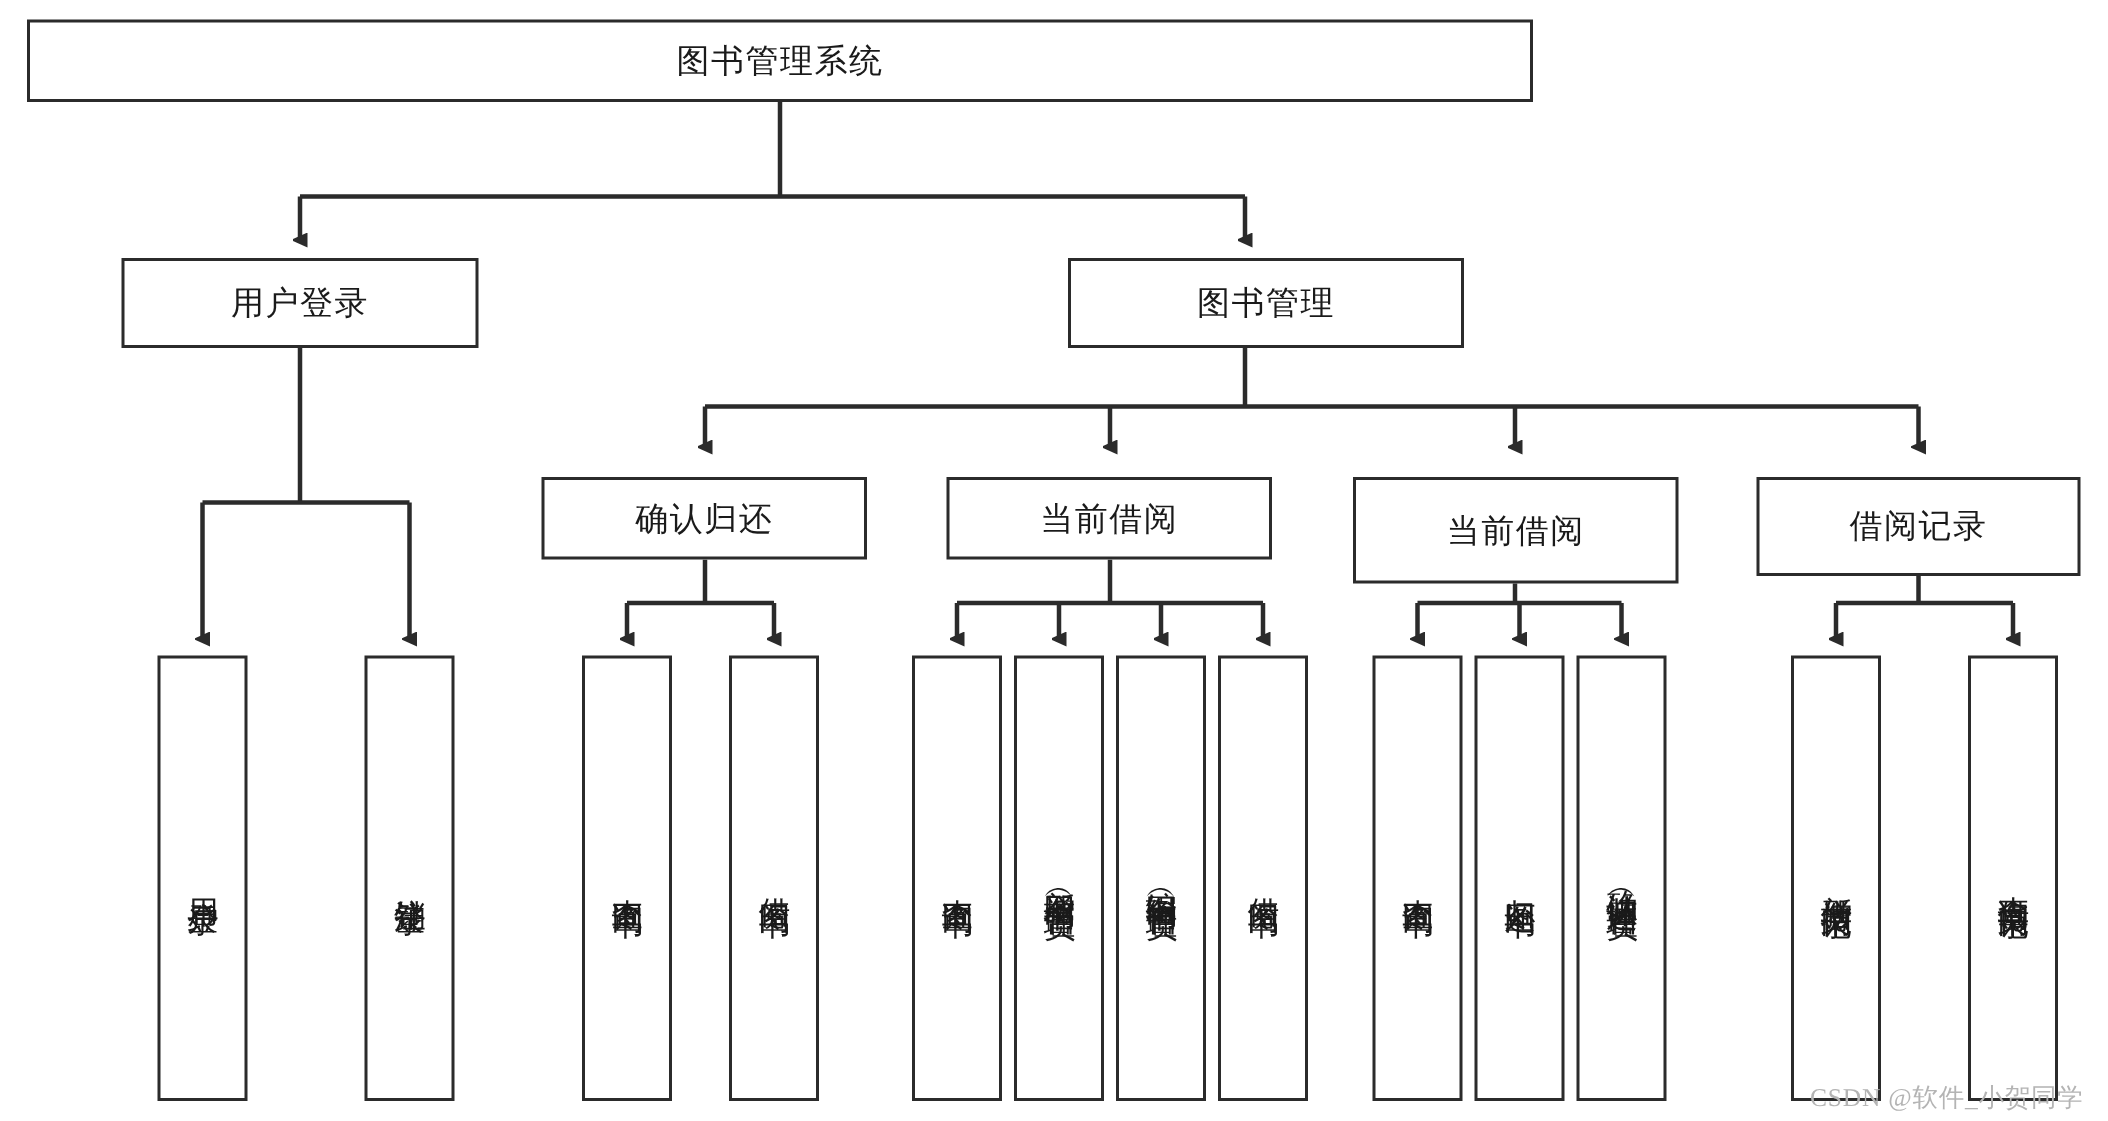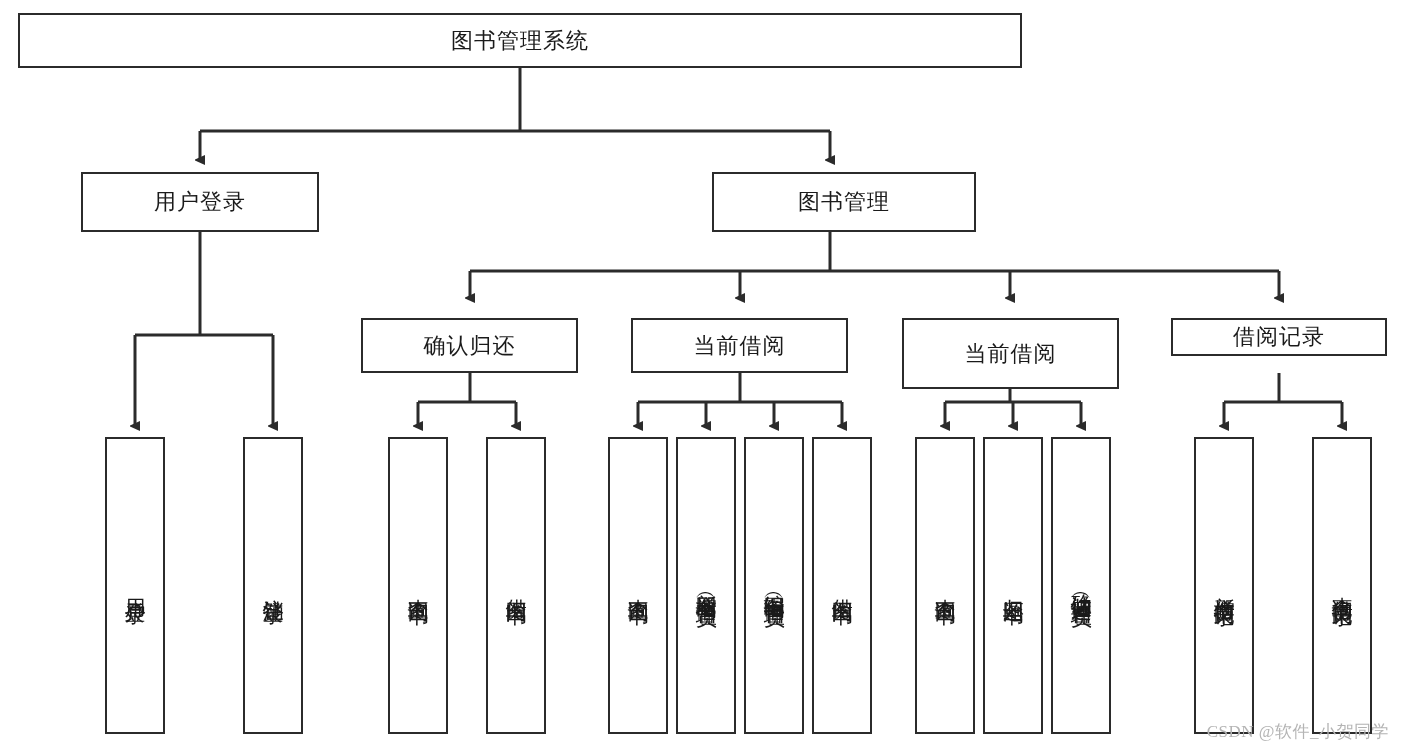--- a/index.html
+++ b/index.html
@@ -133,21 +133,21 @@
 
   <div class="node horiz" id="node-l3-0" style="left: 361px; top: 318px; width: 217px; height: 55px;">
     <span class="lbl">确认归还</span>
   </div>
   <div class="node horiz" id="node-l3-1" style="left: 631px; top: 318px; width: 217px; height: 55px;">
     <span class="lbl">当前借阅</span>
   </div>
   <div class="node horiz" id="node-l3-2" style="left: 902px; top: 318px; width: 217px; height: 71px;">
     <span class="lbl">当前借阅</span>
   </div>
-  <div class="node horiz" id="node-l3-3" style="left: 1171px; top: 318px; width: 216px; height: 38px;">
+  <div class="node horiz" id="node-l3-3" style="left: 1171px; top: 318px; width: 216px; height: 66px;">
     <span class="lbl">借阅记录</span>
   </div>
 
   <div class="node vert" id="node-leaf-0" style="left: 105px; top: 437px; width: 60px; height: 297px;">
     <span class="lbl">用户登录</span>
   </div>
   <div class="node vert" id="node-leaf-1" style="left: 243px; top: 437px; width: 60px; height: 297px;">
     <span class="lbl">注销登录</span>
   </div>
   <div class="node vert" id="node-leaf-2" style="left: 388px; top: 437px; width: 60px; height: 297px;">

